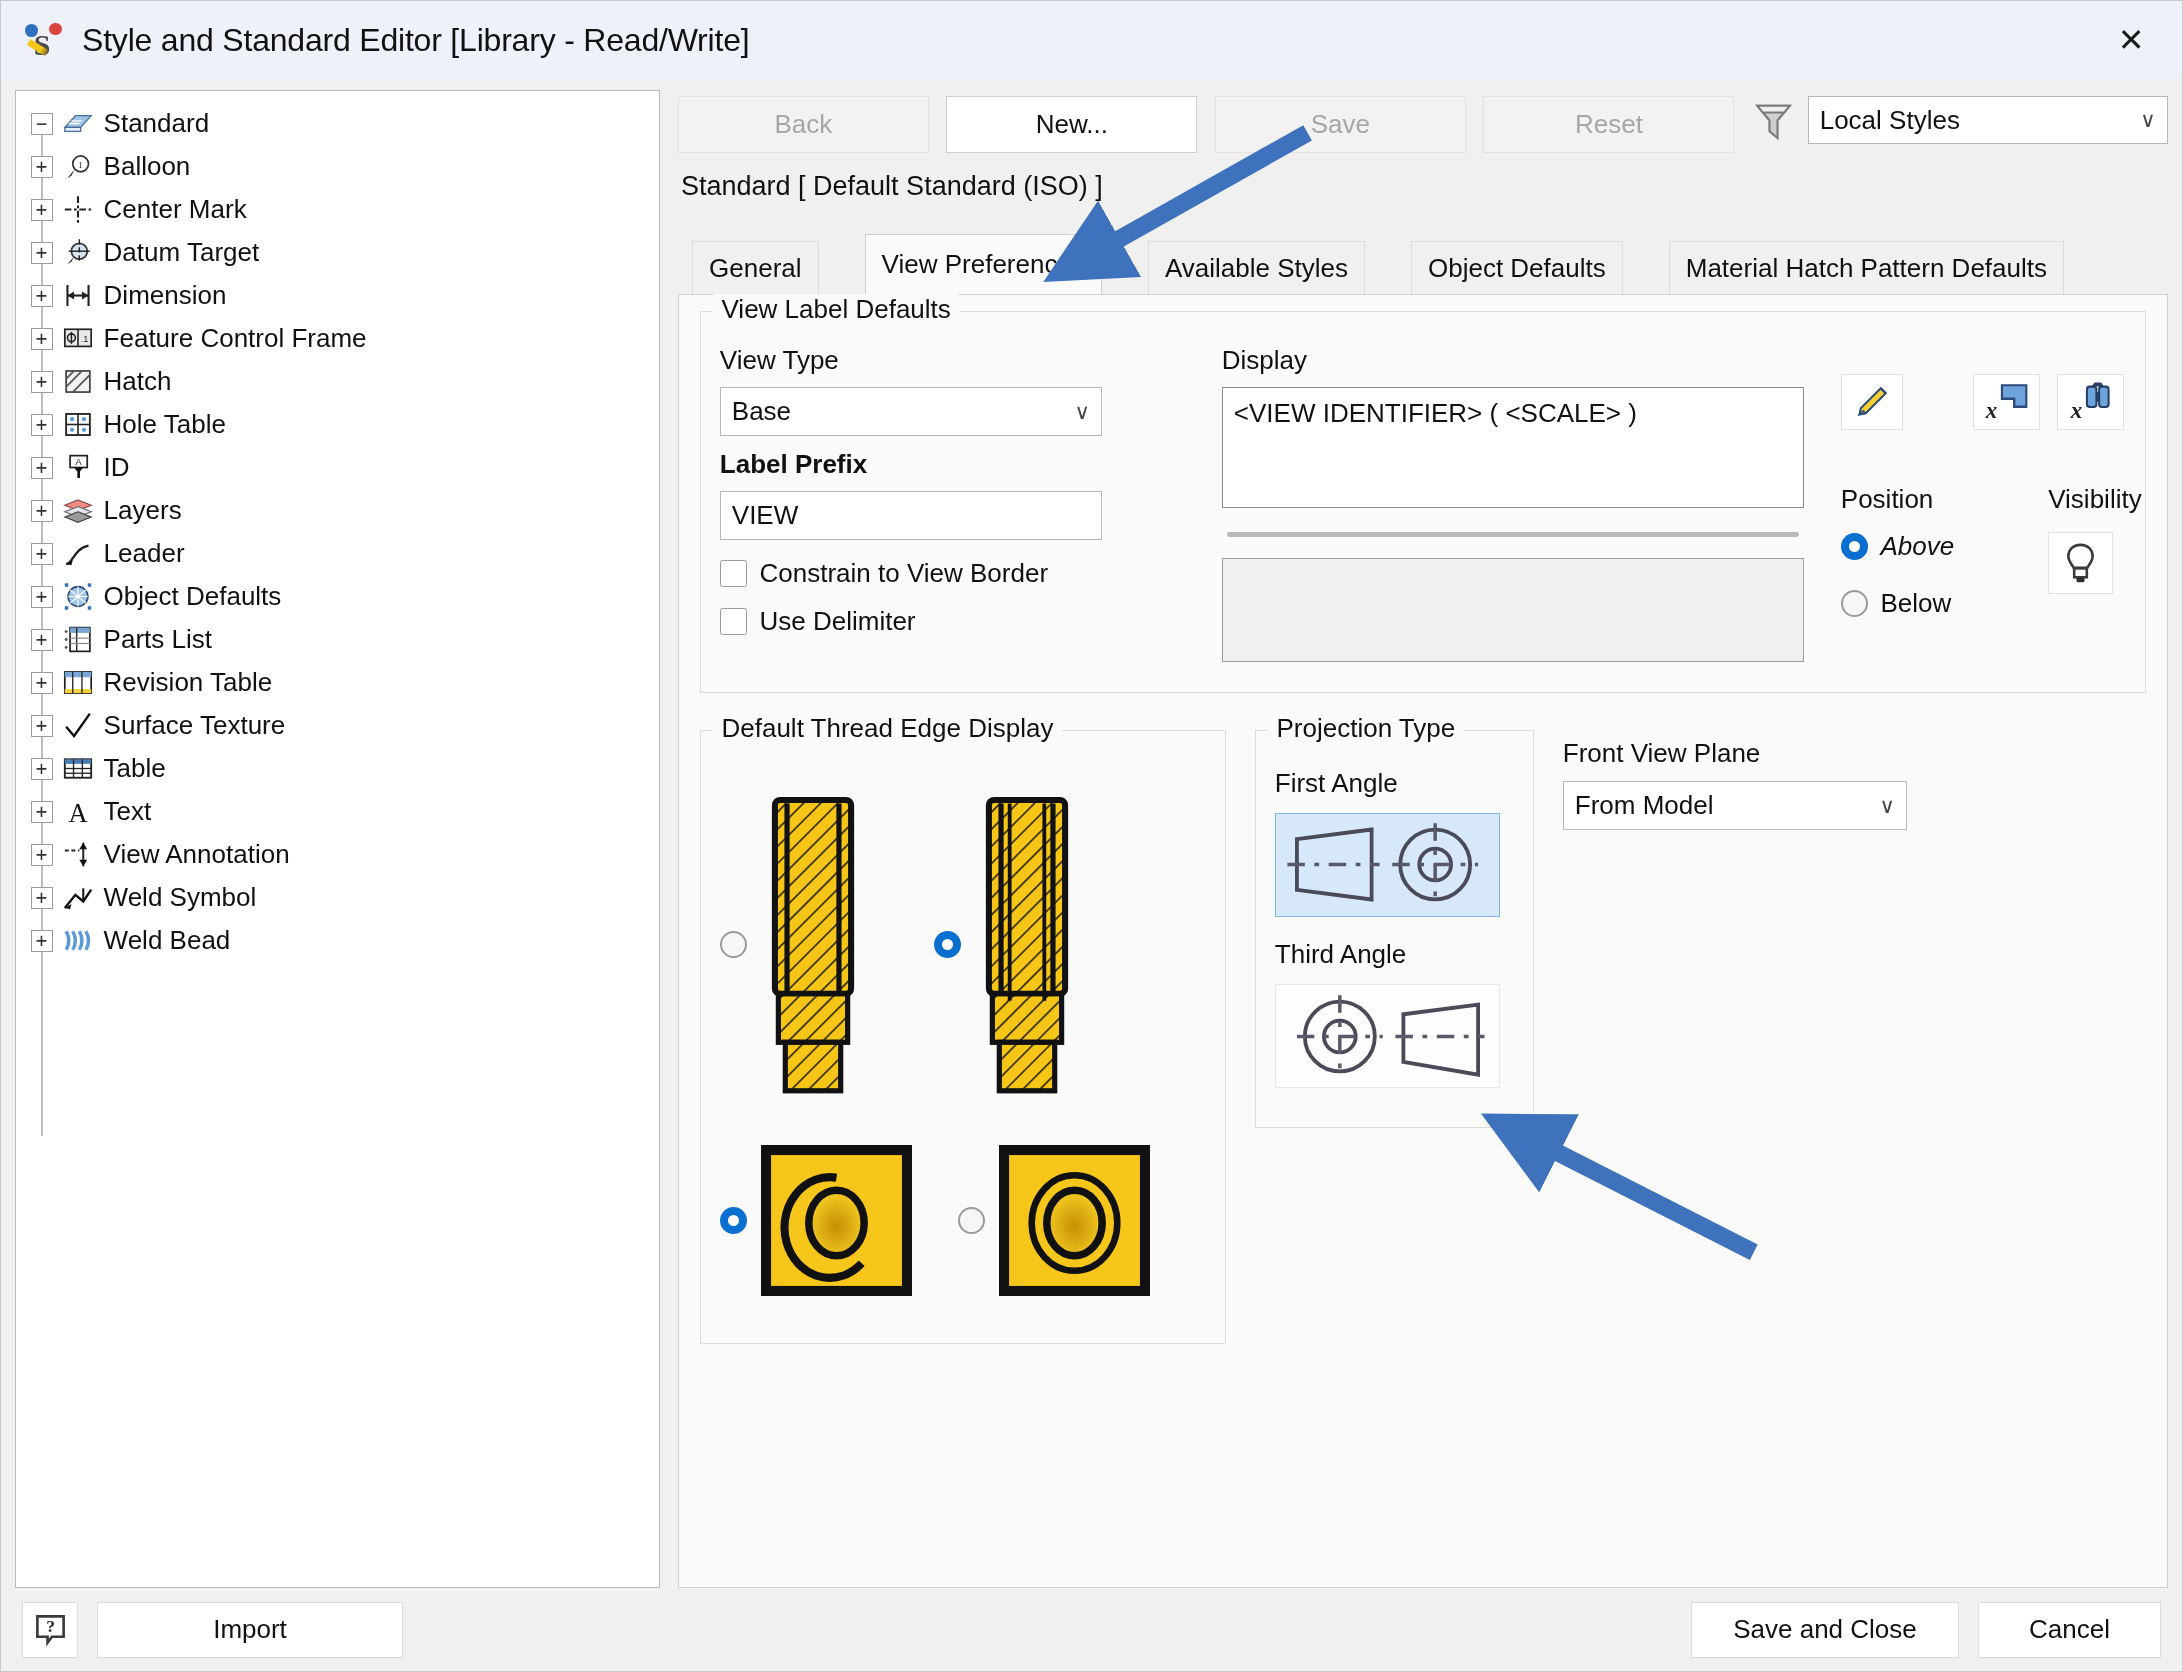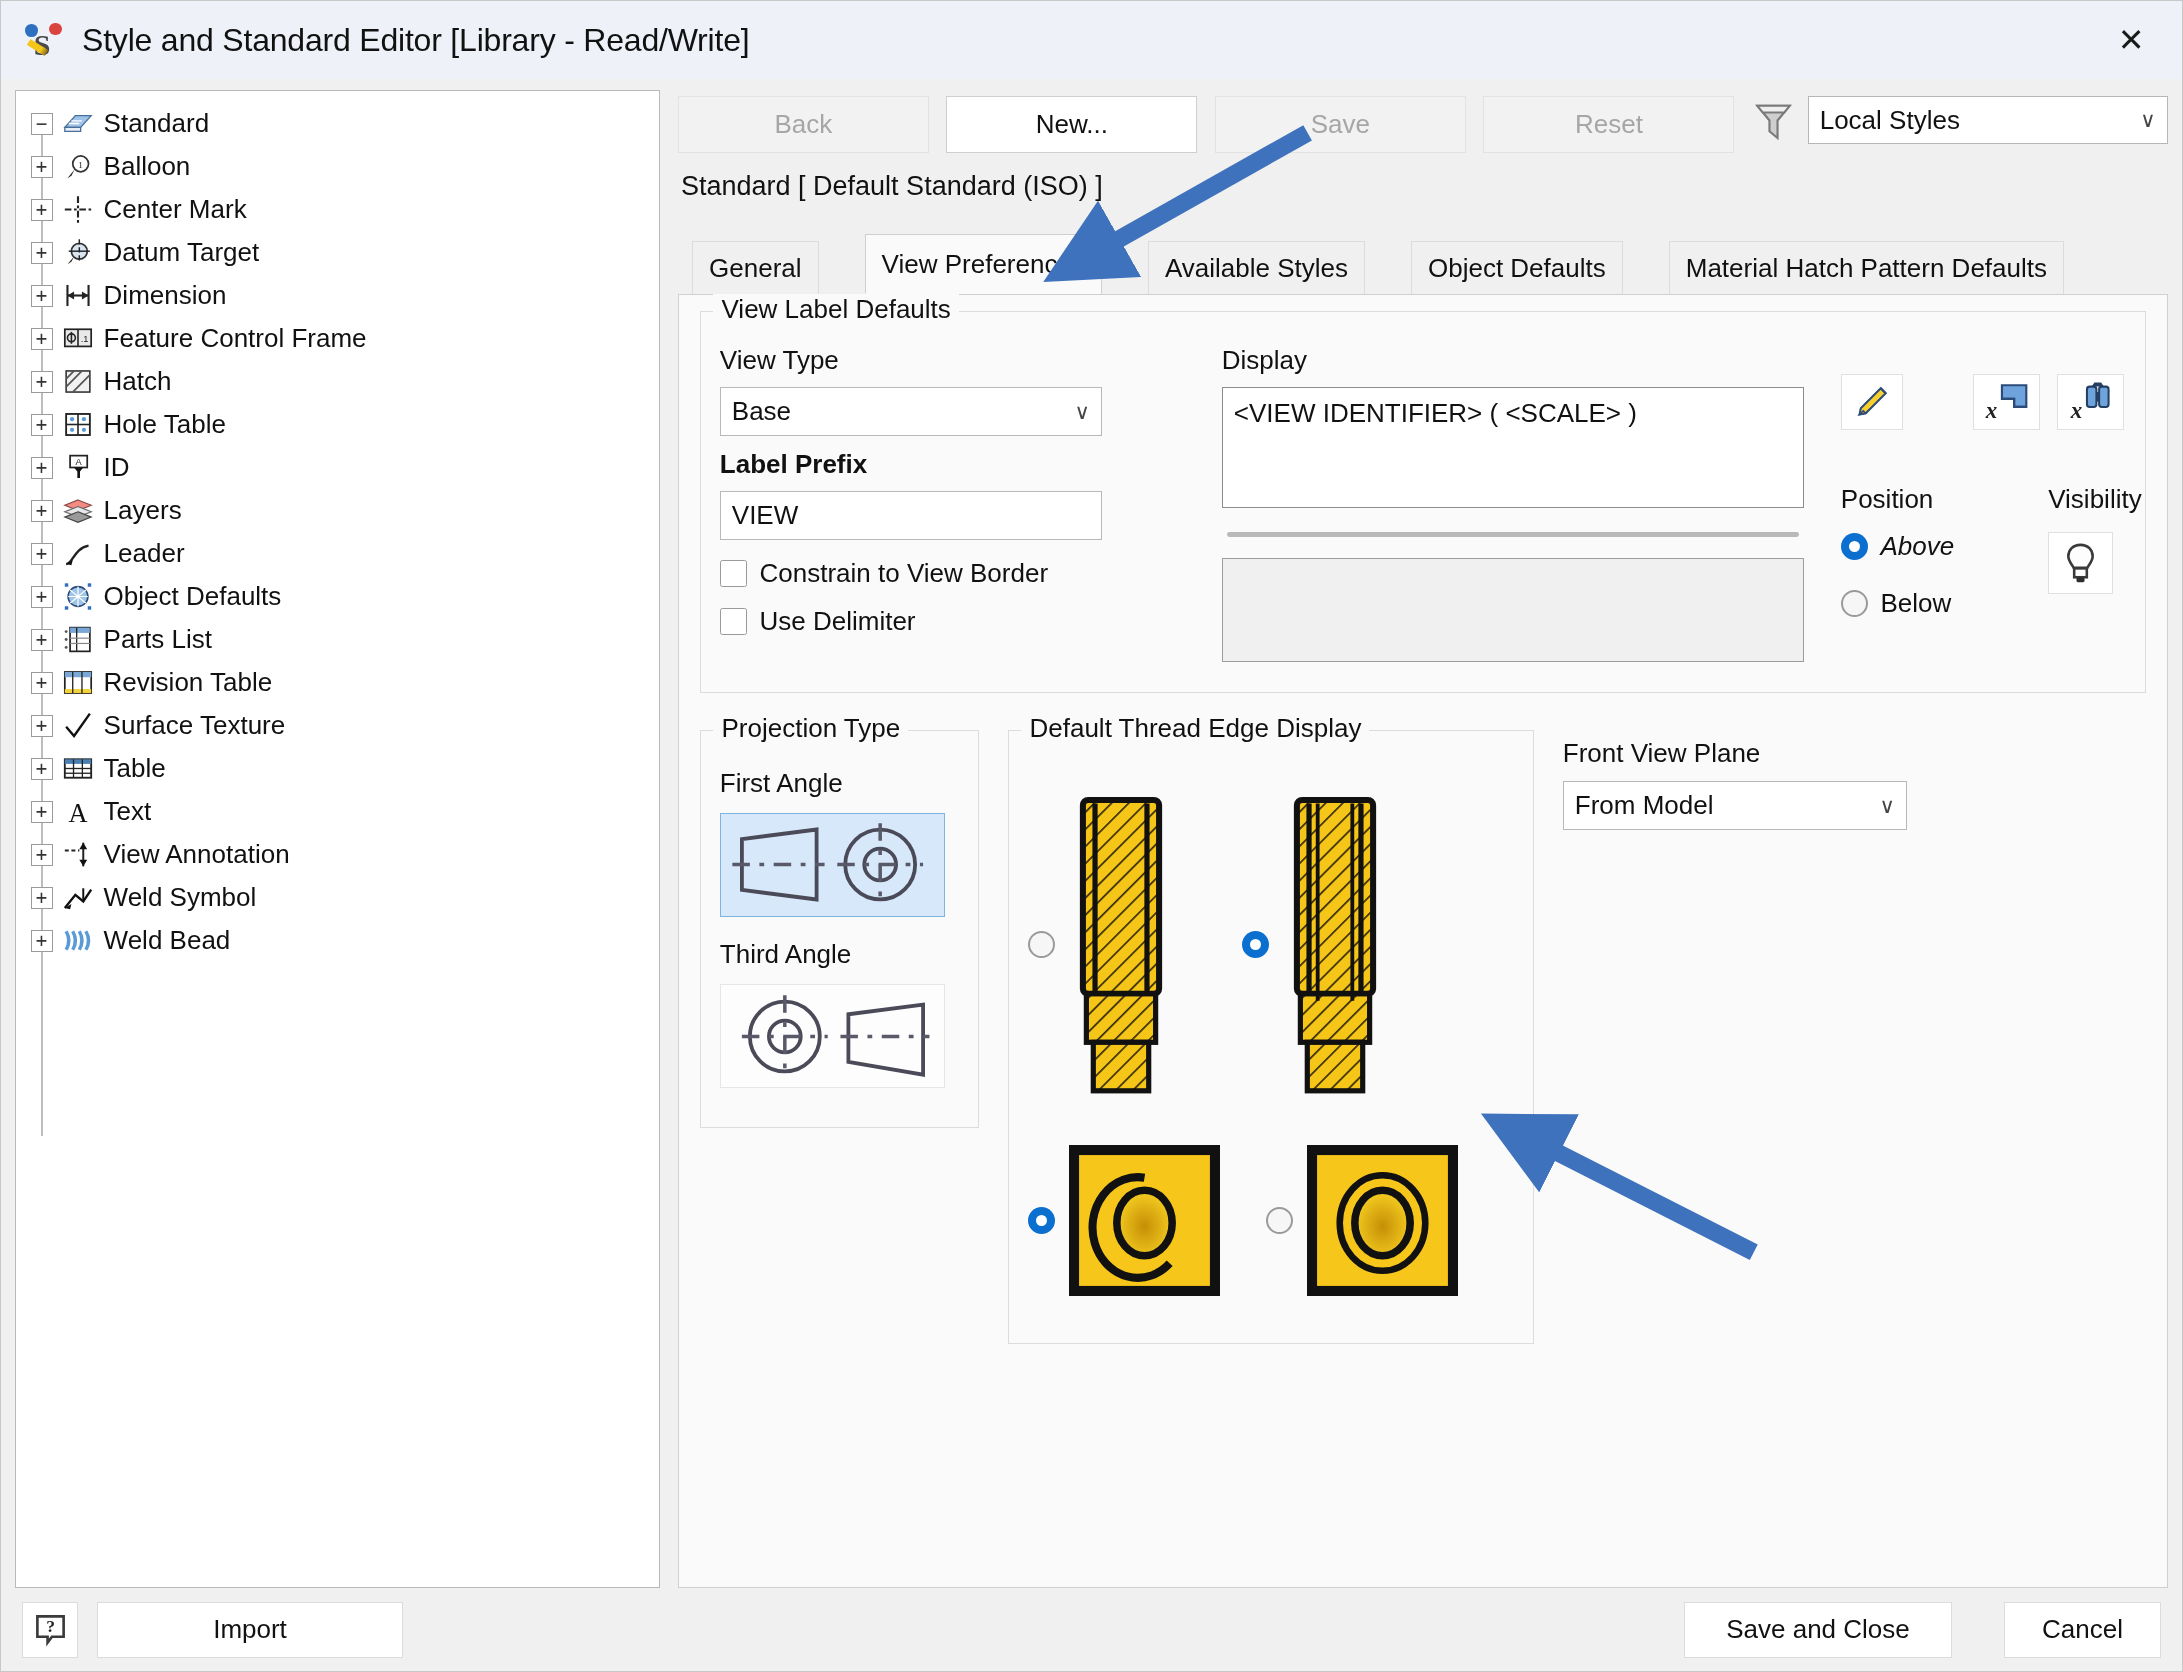--- a/index.html
+++ b/index.html
@@ -491,46 +491,20 @@
                     <rect x="9.2" y="24.6" width="5.6" height="3.4" rx="1" fill="#2e2e2e"></rect>
                   </svg>
                 </div>
               </div>
             </div>
           </div>
         </div>
 
         <div style="display:flex;margin-top:37px;gap:29px;align-items:flex-start;">
 
-          <div class="fs" style="width:279px;height:398px;flex:0 0 auto;">
-            <div class="legend">Projection Type</div>
-            <div class="lbl" style="margin-top:8px;">First Angle</div>
-            <div class="projbtn sel" style="margin-top:14.3px;width:225px;height:104px;">
-              <svg width="207" height="89" viewBox="0 0 130 56">
-                <path d="M8 12 L55 6 L55 50 L8 44 Z" fill="none" stroke="#4a4a58" stroke-width="2.4"></path>
-                <line x1="2" y1="28" x2="60" y2="28" stroke="#59596a" stroke-width="2.2" stroke-dasharray="11 6 3 6"></line>
-                <circle cx="95" cy="28" r="22" fill="none" stroke="#4a4a58" stroke-width="2.4"></circle>
-                <circle cx="95" cy="28" r="10" fill="none" stroke="#4a4a58" stroke-width="2.4"></circle>
-                <line x1="68" y1="28" x2="122" y2="28" stroke="#59596a" stroke-width="2.2" stroke-dasharray="11 6 3 6"></line>
-                <line x1="95" y1="2" x2="95" y2="54" stroke="#59596a" stroke-width="2.2" stroke-dasharray="11 6 3 6"></line>
-              </svg>
-            </div>
-            <div class="lbl" style="margin-top:22px;">Third Angle</div>
-            <div class="projbtn" style="margin-top:14.3px;width:225px;height:104px;">
-              <svg width="207" height="89" viewBox="0 0 130 56">
-                <circle cx="35" cy="28" r="22" fill="none" stroke="#4a4a58" stroke-width="2.4"></circle>
-                <circle cx="35" cy="28" r="10" fill="none" stroke="#4a4a58" stroke-width="2.4"></circle>
-                <line x1="8" y1="28" x2="62" y2="28" stroke="#59596a" stroke-width="2.2" stroke-dasharray="11 6 3 6"></line>
-                <line x1="35" y1="2" x2="35" y2="54" stroke="#59596a" stroke-width="2.2" stroke-dasharray="11 6 3 6"></line>
-                <path d="M122 8 L75 14 L75 44 L122 52 Z" fill="none" stroke="#4a4a58" stroke-width="2.4"></path>
-                <line x1="70" y1="28" x2="126" y2="28" stroke="#59596a" stroke-width="2.2" stroke-dasharray="11 6 3 6"></line>
-              </svg>
-            </div>
-          </div>
-
           <div class="fs" style="width:526px;height:614px;flex:0 0 auto;">
             <div class="legend">Default Thread Edge Display</div>
 
             <div style="display:flex;align-items:center;gap:0;margin-top:33px;">
               <span class="radio"></span>
               <svg width="104" height="303" viewBox="0 0 60 175" style="margin-left:14.3px;">
                 <defs>
                     <pattern id="hx1" width="7" height="7" patternTransform="rotate(45)" patternUnits="userSpaceOnUse">
                   <rect width="7" height="7" fill="#f5c518"></rect>
                       <line x1="0" y1="0" x2="0" y2="7" stroke="#3a2f05" stroke-width="2"></line>
@@ -567,20 +541,46 @@
               </svg>
               <span class="radio" style="margin-left:46px;"></span>
               <svg width="151" height="151" viewBox="0 0 60 60" style="margin-left:14.3px;">
                 <rect x="2" y="2" width="56" height="56" fill="#f6c61a" stroke="#111" stroke-width="4"></rect>
                 <ellipse cx="30" cy="31" rx="11" ry="13" fill="url(#g1)" stroke="#111" stroke-width="3"></ellipse>
                 <ellipse cx="30" cy="31" rx="17" ry="19" fill="none" stroke="#111" stroke-width="2.6"></ellipse>
               </svg>
             </div>
           </div>
 
+          <div class="fs" style="width:279px;height:398px;flex:0 0 auto;">
+            <div class="legend">Projection Type</div>
+            <div class="lbl" style="margin-top:8px;">First Angle</div>
+            <div class="projbtn sel" style="margin-top:14.3px;width:225px;height:104px;">
+              <svg width="207" height="89" viewBox="0 0 130 56">
+                <path d="M8 12 L55 6 L55 50 L8 44 Z" fill="none" stroke="#4a4a58" stroke-width="2.4"></path>
+                <line x1="2" y1="28" x2="60" y2="28" stroke="#59596a" stroke-width="2.2" stroke-dasharray="11 6 3 6"></line>
+                <circle cx="95" cy="28" r="22" fill="none" stroke="#4a4a58" stroke-width="2.4"></circle>
+                <circle cx="95" cy="28" r="10" fill="none" stroke="#4a4a58" stroke-width="2.4"></circle>
+                <line x1="68" y1="28" x2="122" y2="28" stroke="#59596a" stroke-width="2.2" stroke-dasharray="11 6 3 6"></line>
+                <line x1="95" y1="2" x2="95" y2="54" stroke="#59596a" stroke-width="2.2" stroke-dasharray="11 6 3 6"></line>
+              </svg>
+            </div>
+            <div class="lbl" style="margin-top:22px;">Third Angle</div>
+            <div class="projbtn" style="margin-top:14.3px;width:225px;height:104px;">
+              <svg width="207" height="89" viewBox="0 0 130 56">
+                <circle cx="35" cy="28" r="22" fill="none" stroke="#4a4a58" stroke-width="2.4"></circle>
+                <circle cx="35" cy="28" r="10" fill="none" stroke="#4a4a58" stroke-width="2.4"></circle>
+                <line x1="8" y1="28" x2="62" y2="28" stroke="#59596a" stroke-width="2.2" stroke-dasharray="11 6 3 6"></line>
+                <line x1="35" y1="2" x2="35" y2="54" stroke="#59596a" stroke-width="2.2" stroke-dasharray="11 6 3 6"></line>
+                <path d="M122 8 L75 14 L75 44 L122 52 Z" fill="none" stroke="#4a4a58" stroke-width="2.4"></path>
+                <line x1="70" y1="28" x2="126" y2="28" stroke="#59596a" stroke-width="2.2" stroke-dasharray="11 6 3 6"></line>
+              </svg>
+            </div>
+          </div>
+
           <div style="flex:1 1 auto;padding-top:8px;">
             <div class="lbl">Front View Plane</div>
             <div class="field" style="margin-top:12.7px;width:344px;">
               <span>From Model</span>
               <span class="caret">∨</span>
             </div>
           </div>
 
         </div>
       </div>
@@ -590,21 +590,21 @@
   <div class="bottombar">
     <div class="helpbtn">
       <svg width="35" height="35" viewBox="0 0 24 24">
         <path d="M3 3 H21 V17 H13 L10 21 L10 17 H3 Z" fill="#fff" stroke="#3a3a3a" stroke-width="1.8"></path>
         <text x="12" y="14" text-anchor="middle" font-family="Liberation Serif, serif" font-size="12" font-weight="bold" fill="#222">?</text>
       </svg>
     </div>
     <div class="bbtn" style="width:306px;">Import</div>
     <div class="spacer"></div>
     <div class="bbtn" style="width:268px;">Save and Close</div>
-    <div class="bbtn" style="width:157px;margin-left:33px;">Cancel</div>
+    <div class="bbtn" style="width:183px;margin-left:0;">Cancel</div>
   </div>
 
   <svg class="arrow-svg" viewBox="0 0 2740 2099">
     <defs>
       <marker id="ah" markerWidth="5" markerHeight="5" refX="3.6" refY="2.5" orient="auto">
         <path d="M0,0 L5,2.5 L0,5 Z" fill="#3f72bd"></path>
       </marker>
     </defs>
     <line x1="1640" y1="165" x2="1335" y2="337" stroke="#3f72bd" stroke-width="22" marker-end="url(#ah)"></line>
     <line x1="2200" y1="1570" x2="1885" y2="1410" stroke="#3f72bd" stroke-width="22" marker-end="url(#ah)"></line>

